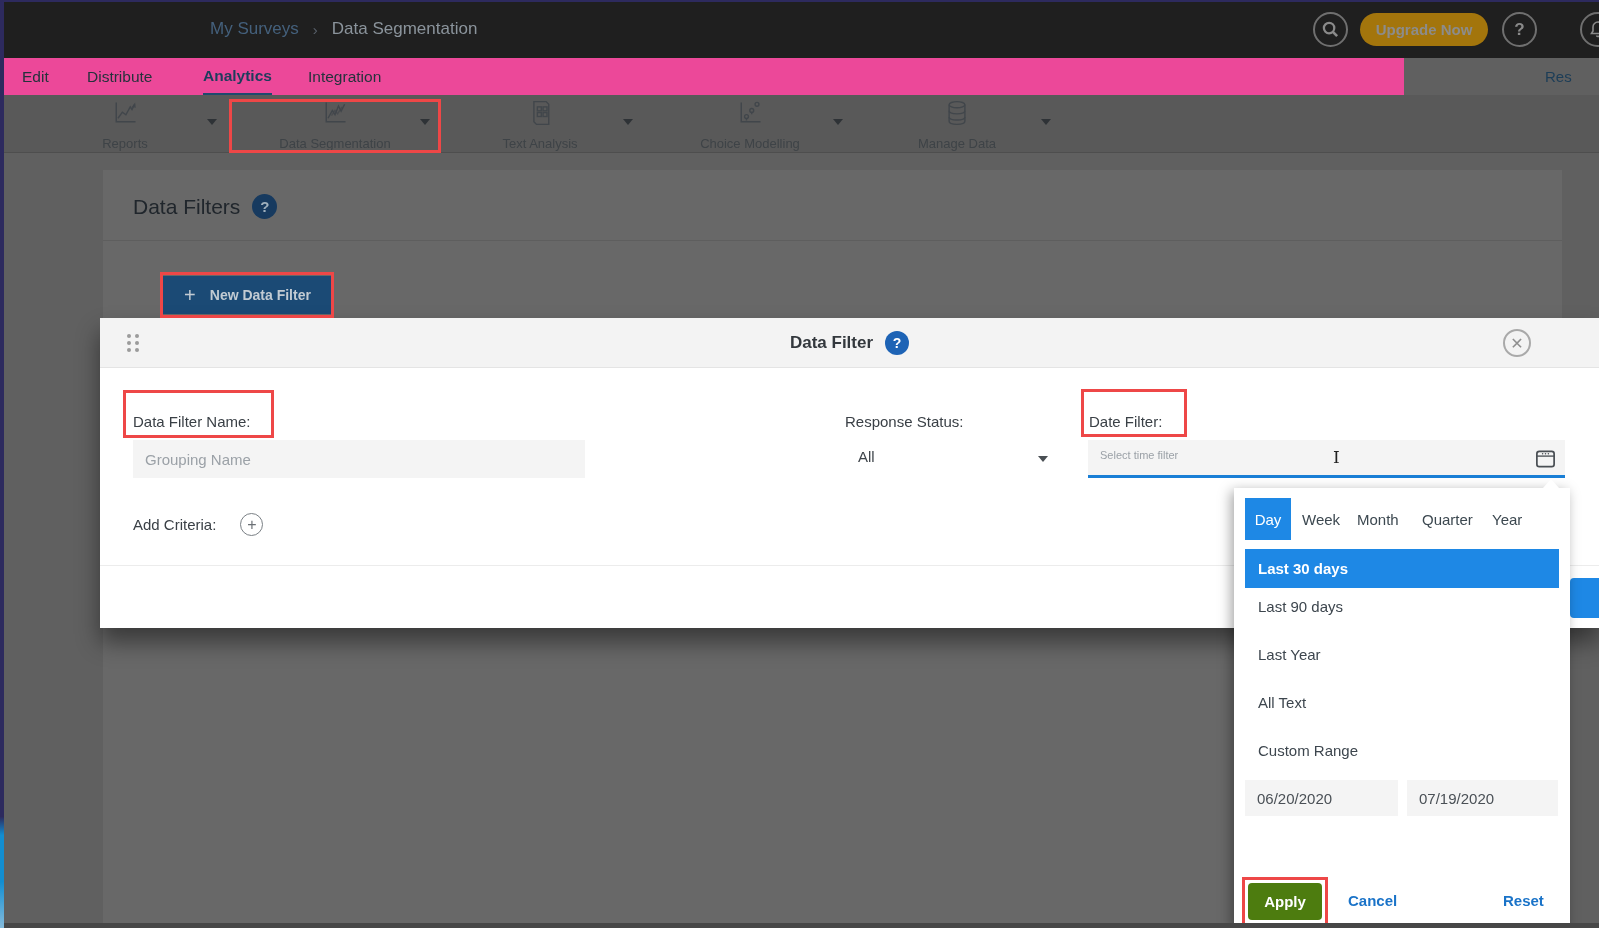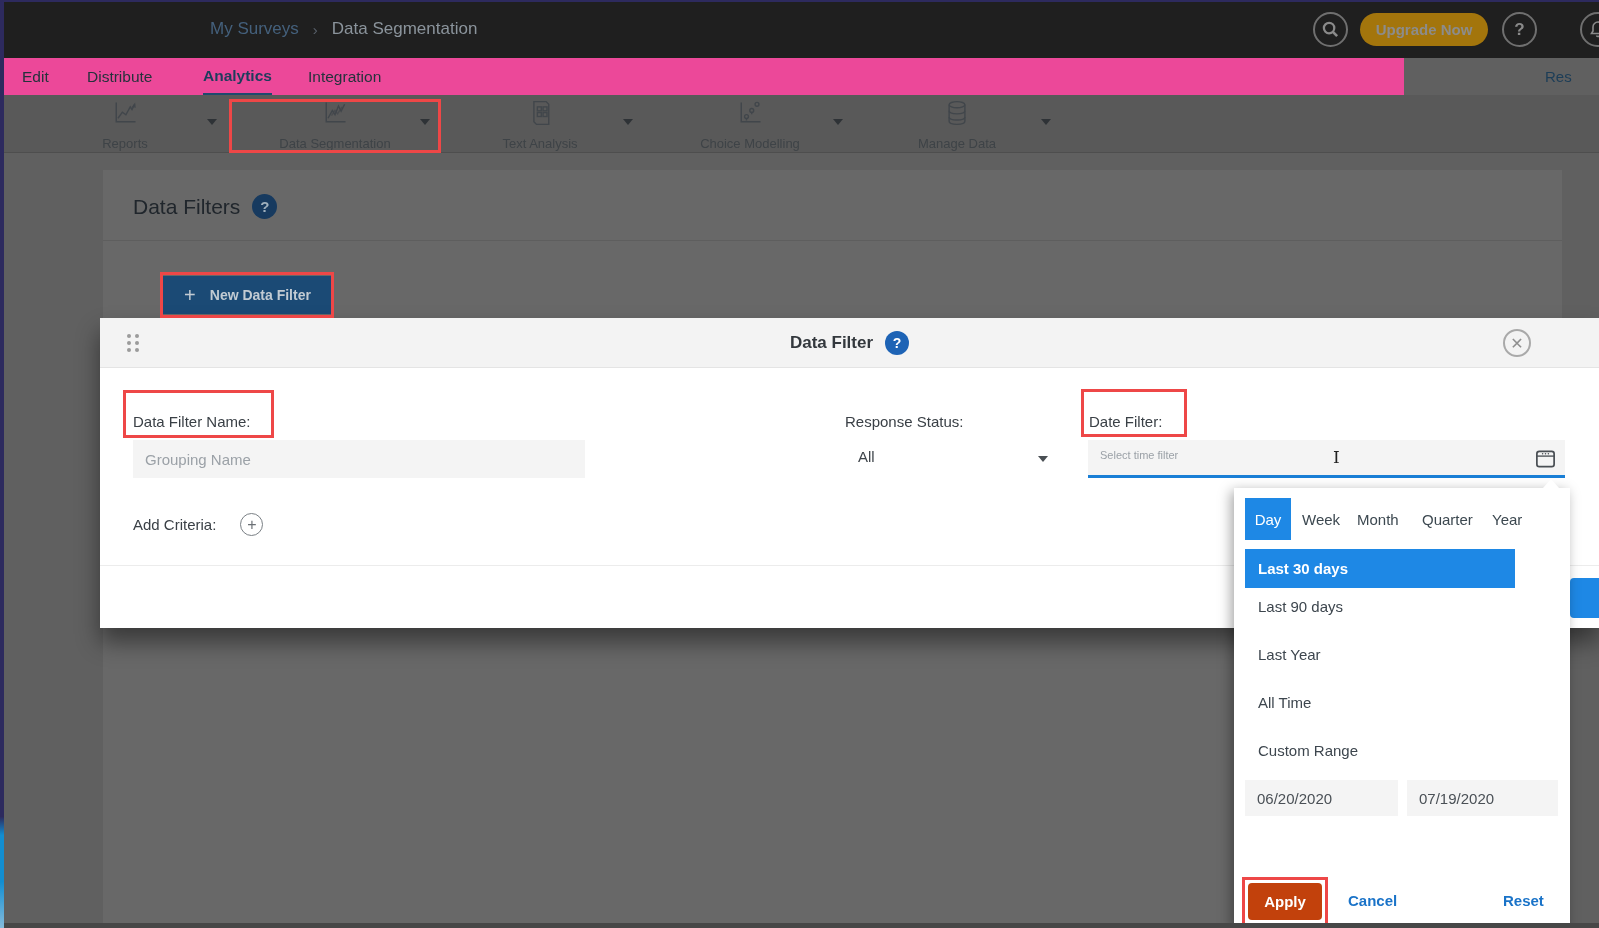--- a/index.html
+++ b/index.html
@@ -72,24 +72,24 @@
   .add-criteria { position:absolute; left:33px; top:195px; display:flex; align-items:center; gap:24px; }
   .plus-circle { width:23px; height:23px; border:1.5px solid #7a8085; border-radius:50%; color:#6b7075; font-size:16px; display:flex; align-items:center; justify-content:center; cursor:pointer; }
   .modal-footer-divider { position:absolute; left:0; top:247px; width:100%; height:1px; background:#ececec; }
   .modal-apply-sliver { position:absolute; left:1470px; top:260px; width:40px; height:40px; background:#1e88e5; border-radius:4px; cursor:pointer; }
 
   
   .panel { left:1234px; top:488px; width:336px; height:440px; background:#fff; z-index:20; box-shadow:-3px 3px 12px rgba(0,0,0,0.35); }
   .panel-notch { left:1543px; top:479px; width:0; height:0; border-left:8px solid transparent; border-right:8px solid transparent; border-bottom:9px solid #fff; z-index:21; }
   .seg-tab { position:absolute; top:10px; height:42px; display:flex; align-items:center; justify-content:center; font-size:15px; color:#3c4850; cursor:pointer; padding:0 6px; }
   .seg-tab.active { background:#1e88e5; color:#fff; }
-  .opt-selected { position:absolute; left:11px; top:61px; width:270px; height:39px; background:#1e88e5; color:#fff; font-weight:bold; font-size:15px; display:flex; align-items:center; padding-left:13px; cursor:pointer; }
+  .opt-selected { position:absolute; left:11px; top:61px; width:314px; height:39px; background:#1e88e5; color:#fff; font-weight:bold; font-size:15px; display:flex; align-items:center; padding-left:13px; cursor:pointer; }
   .opt { position:absolute; left:24px; font-size:15px; color:#3d464e; cursor:pointer; transform:translateY(-50%); }
   .range-input { position:absolute; top:292px; height:36px; background:#f4f4f4; border:none; outline:none; font-size:15px; color:#4a5056; padding:0 12px; font-family:"Liberation Sans",sans-serif; }
-  .apply-btn { position:absolute; left:14px; top:395px; width:74px; height:37px; background:#c2410c; border:none; color:#fff; font-weight:bold; font-size:15px; border-radius:4px; cursor:pointer; font-family:"Liberation Sans",sans-serif; }
+  .apply-btn { position:absolute; left:14px; top:395px; width:74px; height:37px; background:#4d7c0f; border:none; color:#fff; font-weight:bold; font-size:15px; border-radius:4px; cursor:pointer; font-family:"Liberation Sans",sans-serif; }
   .link-btn { position:absolute; top:404px; font-size:15px; color:#1a73c8; font-weight:bold; cursor:pointer; }
 
   
   .annot { position:absolute; border:3px solid #ee4747; z-index:40; pointer-events:none; }
 </style>
 </head>
 <body>
 
 <div class="abs frame-top"></div>
 <div class="abs frame-left"></div>
@@ -245,21 +245,21 @@
 <div class="abs panel">
   <div class="seg-tab active" style="left:11px; width:46px;">Day</div>
   <div class="seg-tab" style="left:62px;">Week</div>
   <div class="seg-tab" style="left:117px;">Month</div>
   <div class="seg-tab" style="left:182px;">Quarter</div>
   <div class="seg-tab" style="left:252px;">Year</div>
 
   <div class="opt-selected">Last 30 days</div>
   <div class="opt" style="top:118px;">Last 90 days</div>
   <div class="opt" style="top:166px;">Last Year</div>
-  <div class="opt" style="top:214px;">All Time</div>
+  <div class="opt" style="top:214px;">All Text</div>
   <div class="opt" style="top:262px;">Custom Range</div>
 
   <input class="range-input" style="left: 11px; width: 153px;" readonly="" value="06/20/2020">
   <input class="range-input" style="left: 173px; width: 151px;" readonly="" value="07/19/2020">
 
   <button class="apply-btn">Apply</button>
   <span class="link-btn" style="left:114px;">Cancel</span>
   <span class="link-btn" style="left:269px;">Reset</span>
 </div>
 

